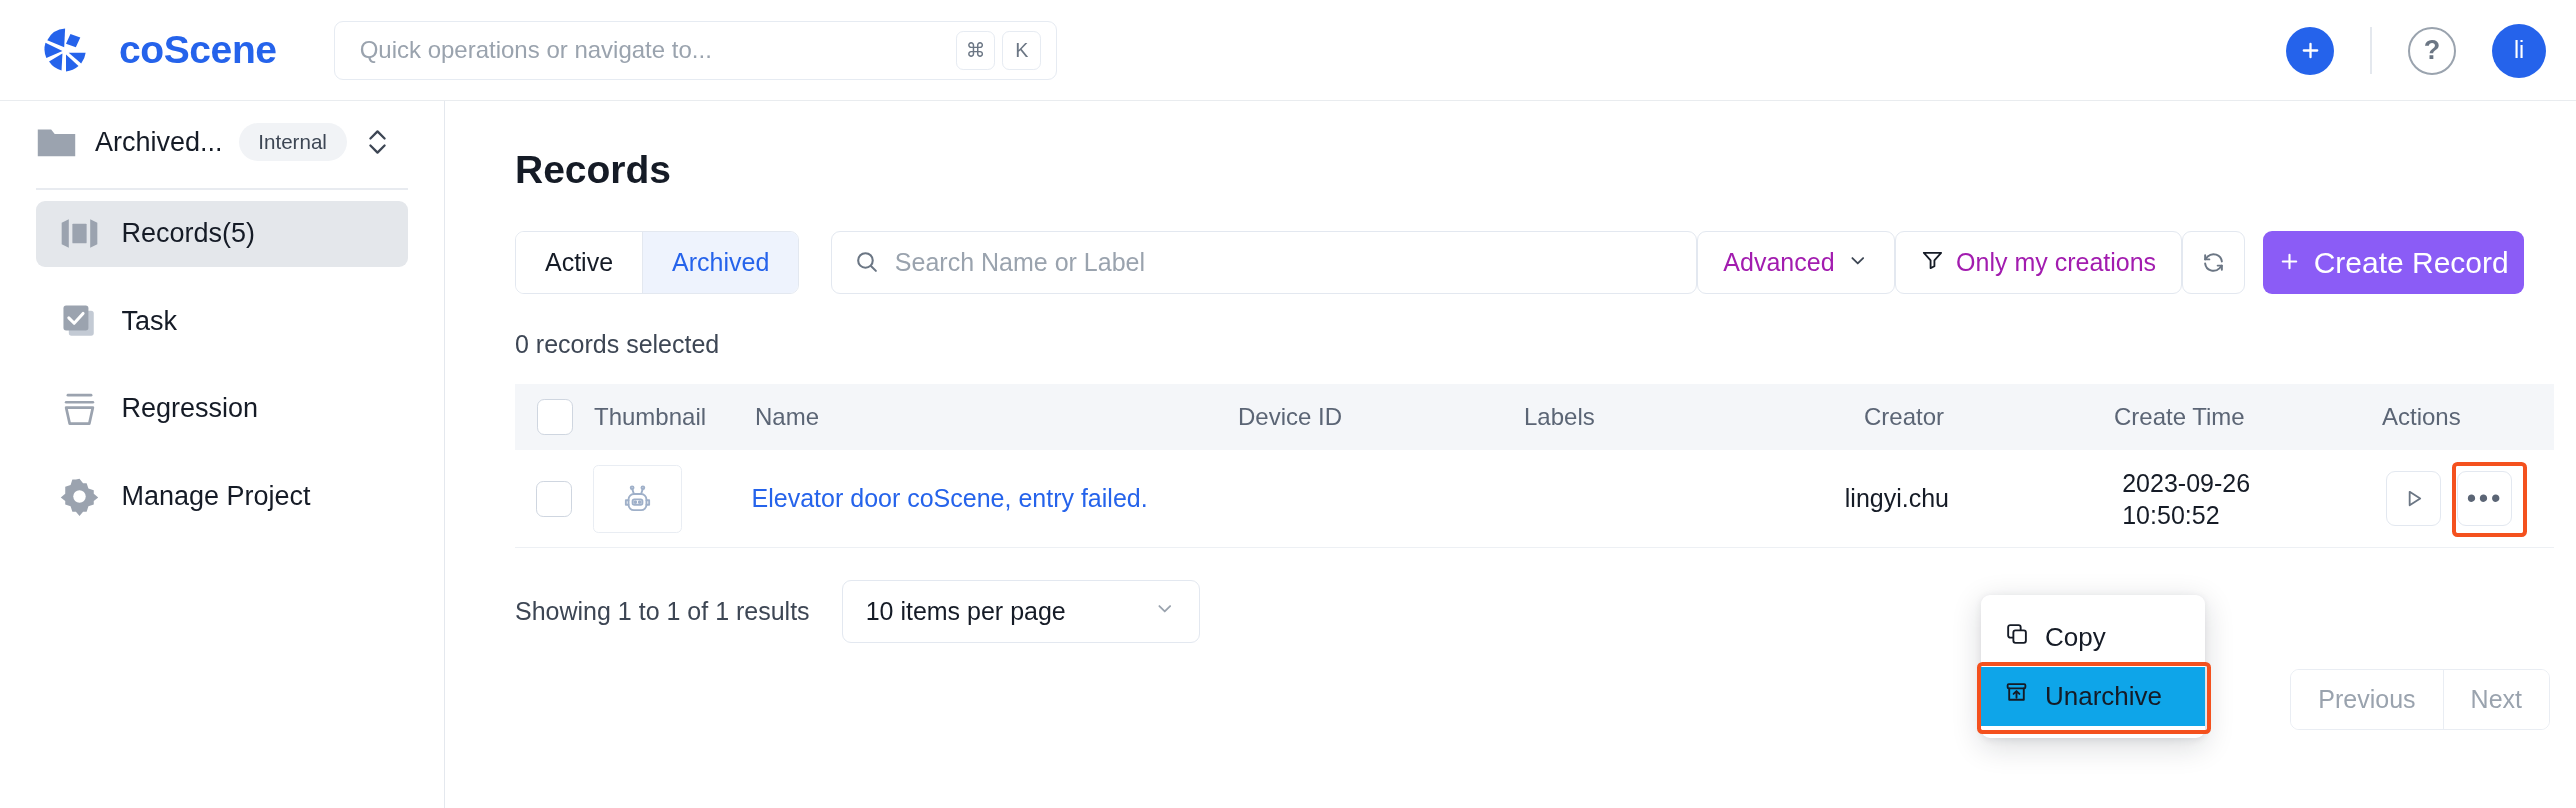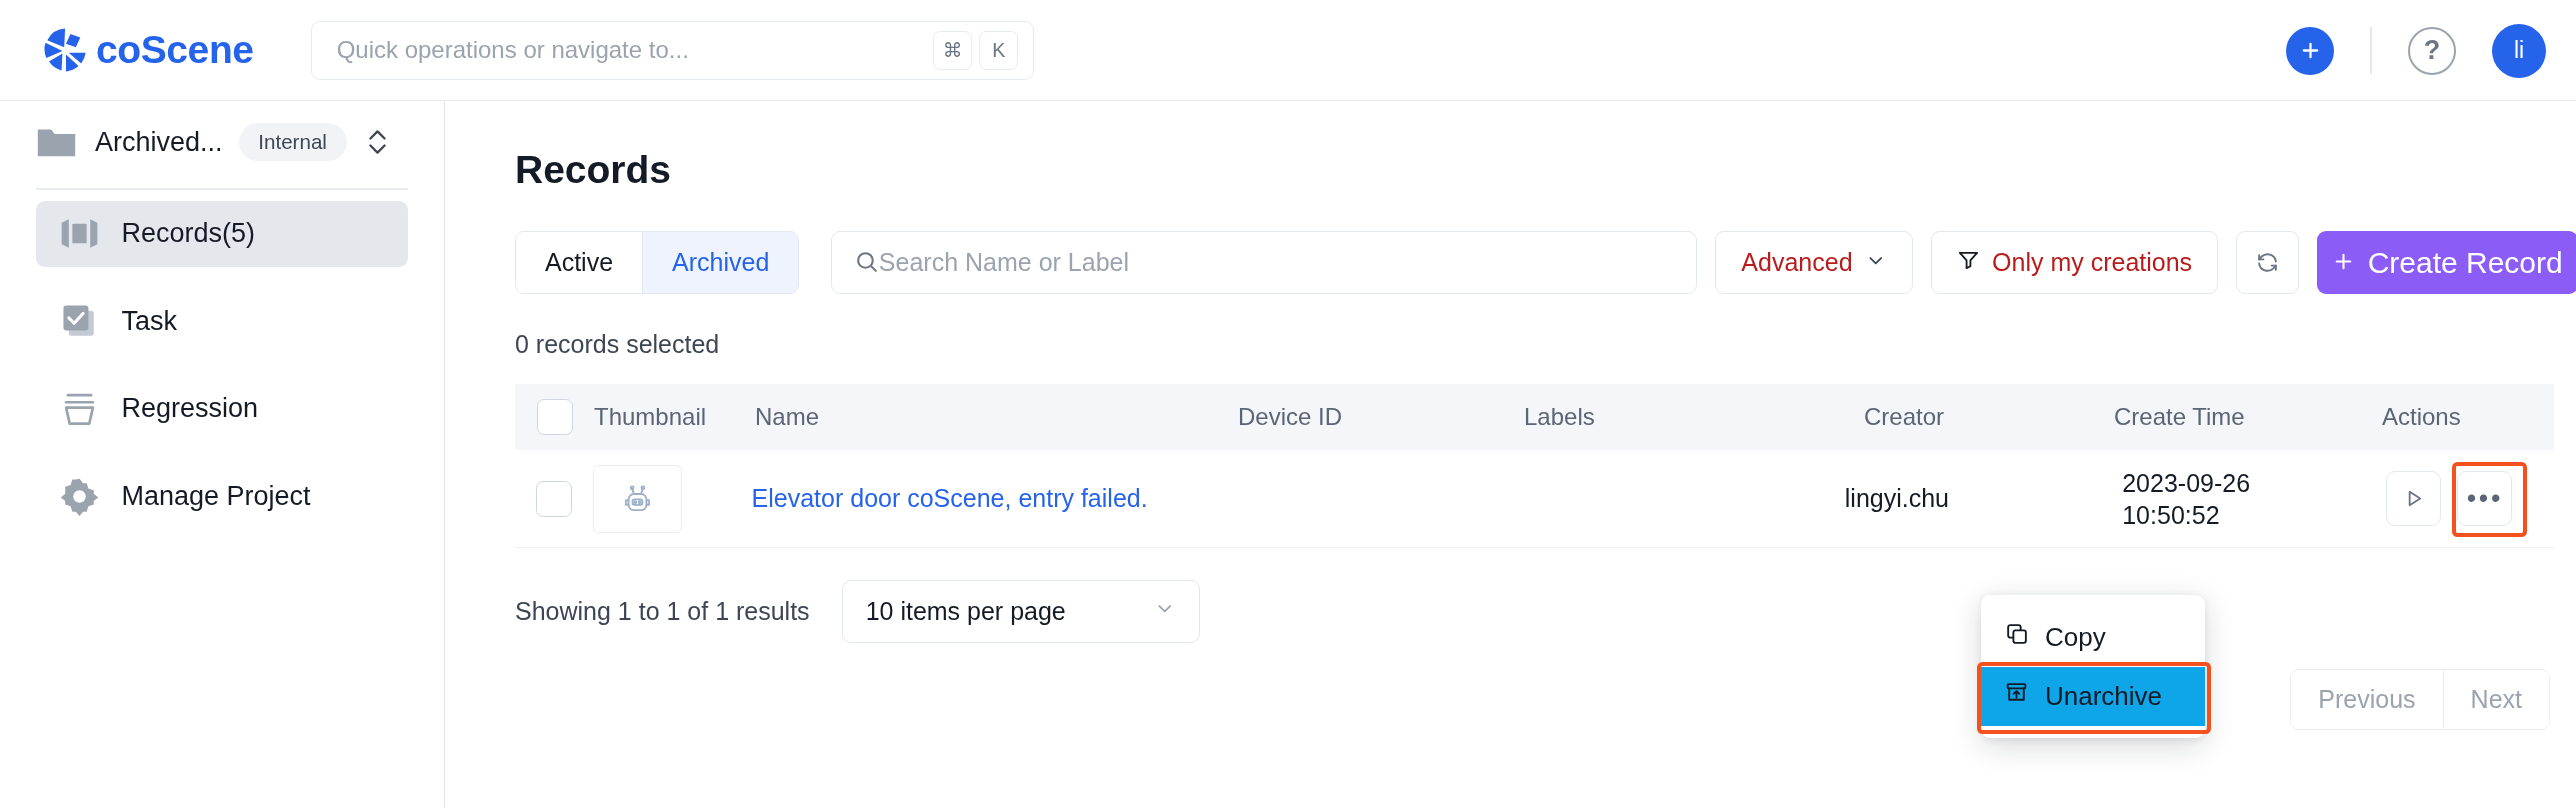--- a/index.html
+++ b/index.html
@@ -15,21 +15,21 @@
   .topbar {
     position: absolute; top: 0; left: 0;
     width: 2576px; height: 101px;
     background: #ffffff;
     border-bottom: 1.8px solid #e9ecef;
     display: flex; align-items: center;
   }
   .brand { display: flex; align-items: center; margin-left: 41px; }
   .brand-logo { width: 50px; height: 50px; }
   .brand-name {
-    margin-left: 5px;
+    margin-left: 28px;
     font-size: 39px; font-weight: 700; color: #2563eb;
     letter-spacing: -0.4px;
   }
   .omnibox {
     margin-left: 57px;
     width: 723px; height: 59px;
     border: 1.8px solid #e6ebf2; border-radius: 9px;
     background: #fff;
     display: flex; align-items: center;
     padding: 0 14.3px 0 25px;
@@ -143,28 +143,28 @@
   }
   .seg + .seg { border-left: 1.8px solid #e3e8f0; }
   .seg.selected { background: #eef3fd; color: #2563eb; }
 
   .searchbox {
     margin-left: 32px; width: 866px; height: 63px;
     border: 1.8px solid #e3e8f0; border-radius: 9px;
     display: flex; align-items: center; padding: 0 21.5px;
     background: #fff;
   }
-  .search-ph { font-size: 25px; color: #9aa3ae; }
+  .search-ph { margin-left: 16px; font-size: 25px; color: #9aa3ae; }
 
   .tbtn {
-    margin-left: 18px; height: 63px;
+    margin-left: 0; height: 63px;
     border: 1.8px solid #e3e8f0; border-radius: 9px;
     background: #fff;
     display: flex; align-items: center; justify-content: center;
-    padding: 0 25px; font-size: 25px; color: #b91c1c;
+    padding: 0 25px; font-size: 25px; color: #a21caf;
     gap: 12.5px;
   }
   .tbtn.icon-only { padding: 0; width: 63px; }
   .btn-primary {
     margin-left: 18px; height: 63px;
     background: #8b5cf6; color: #fff;
     border-radius: 9px;
     display: flex; align-items: center; justify-content: center;
     padding: 0 15px; font-size: 30px; gap: 12.5px;
   }

